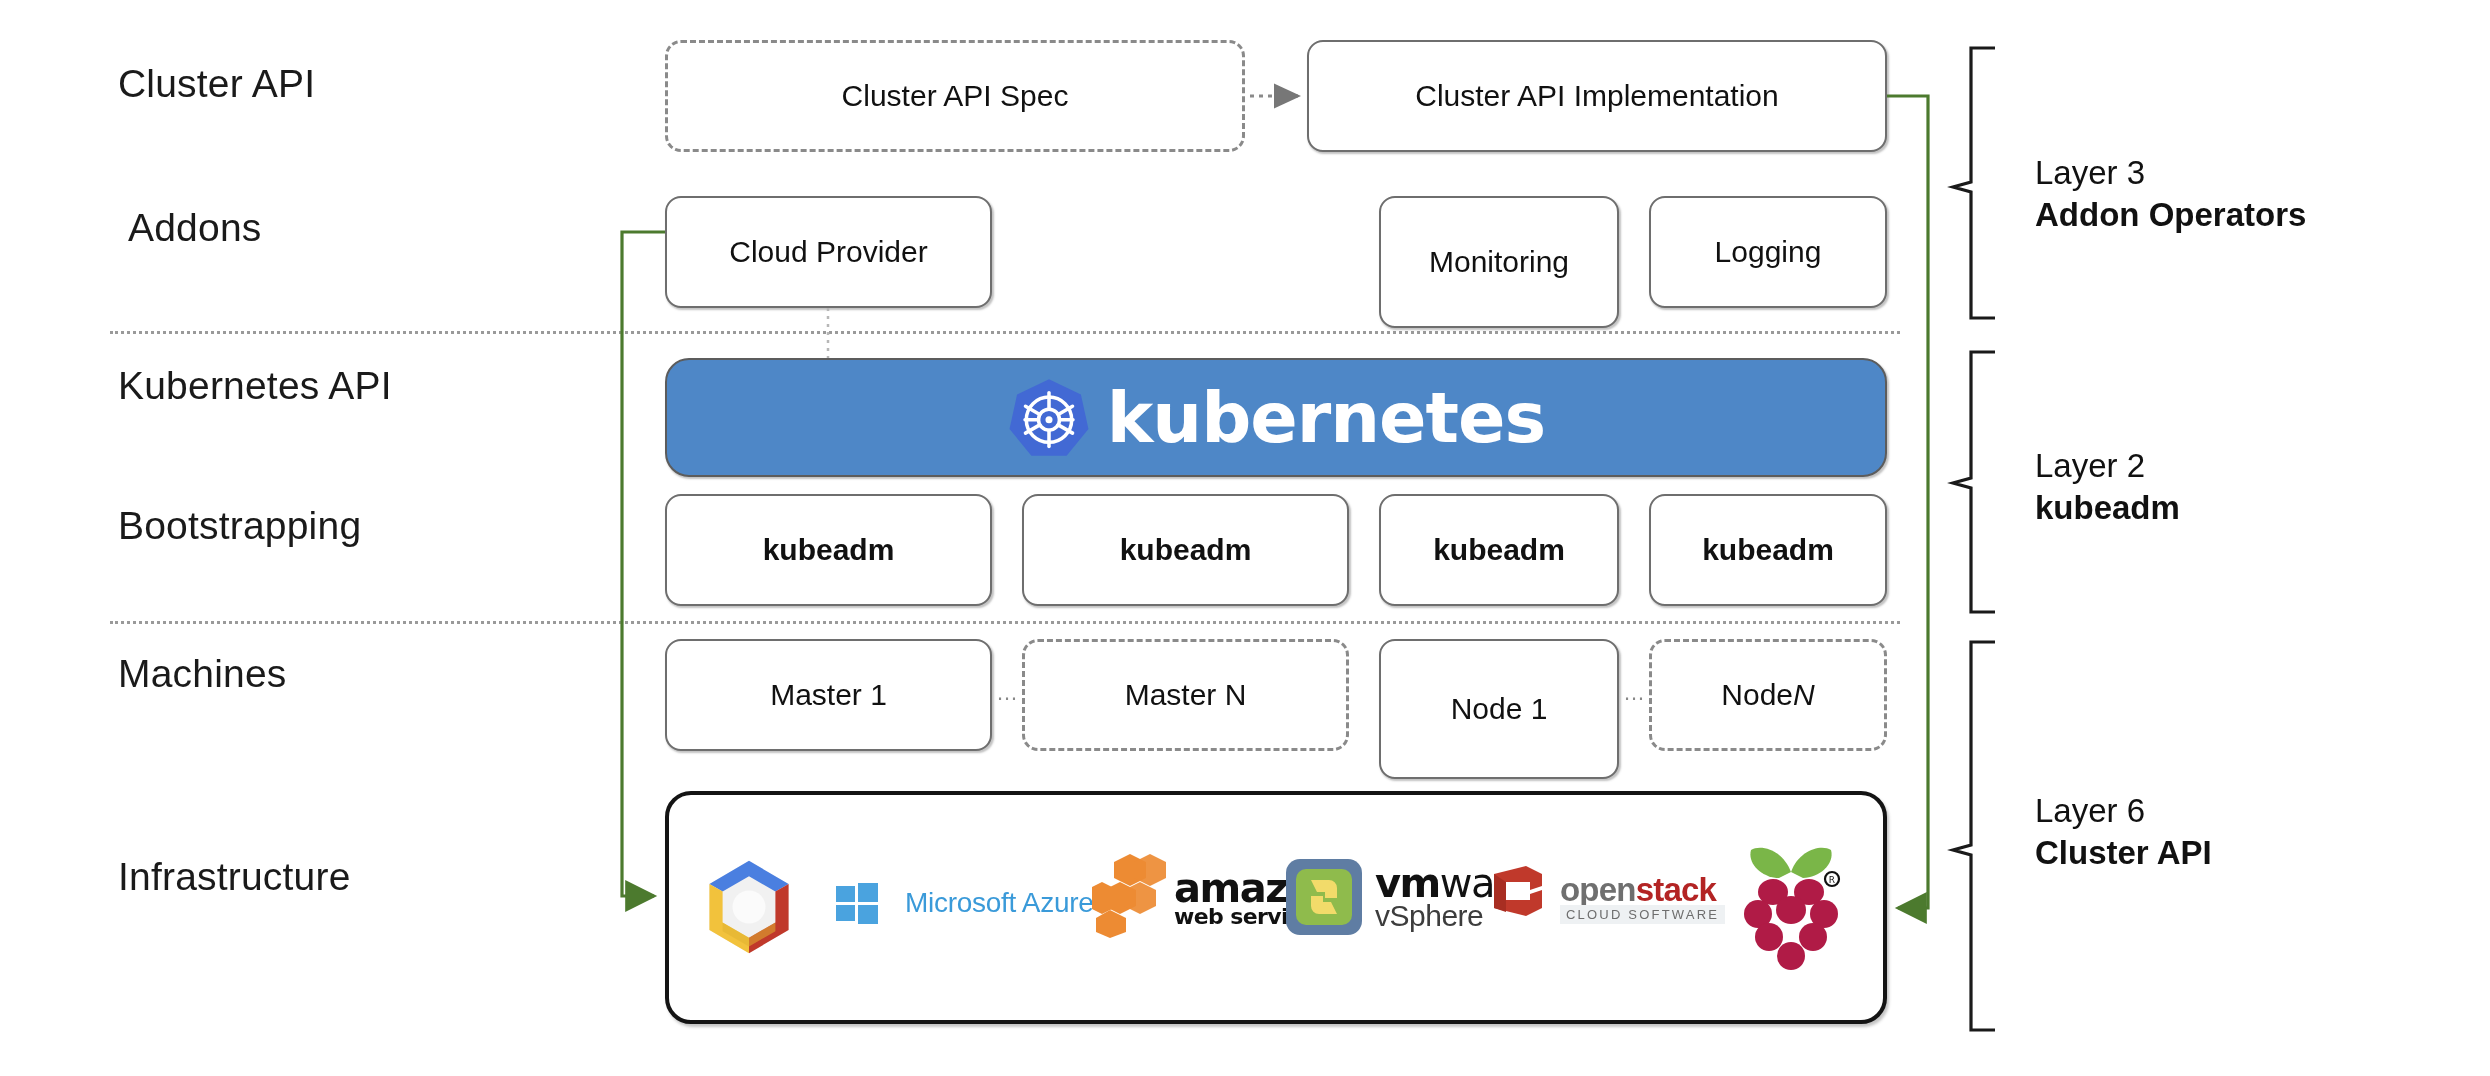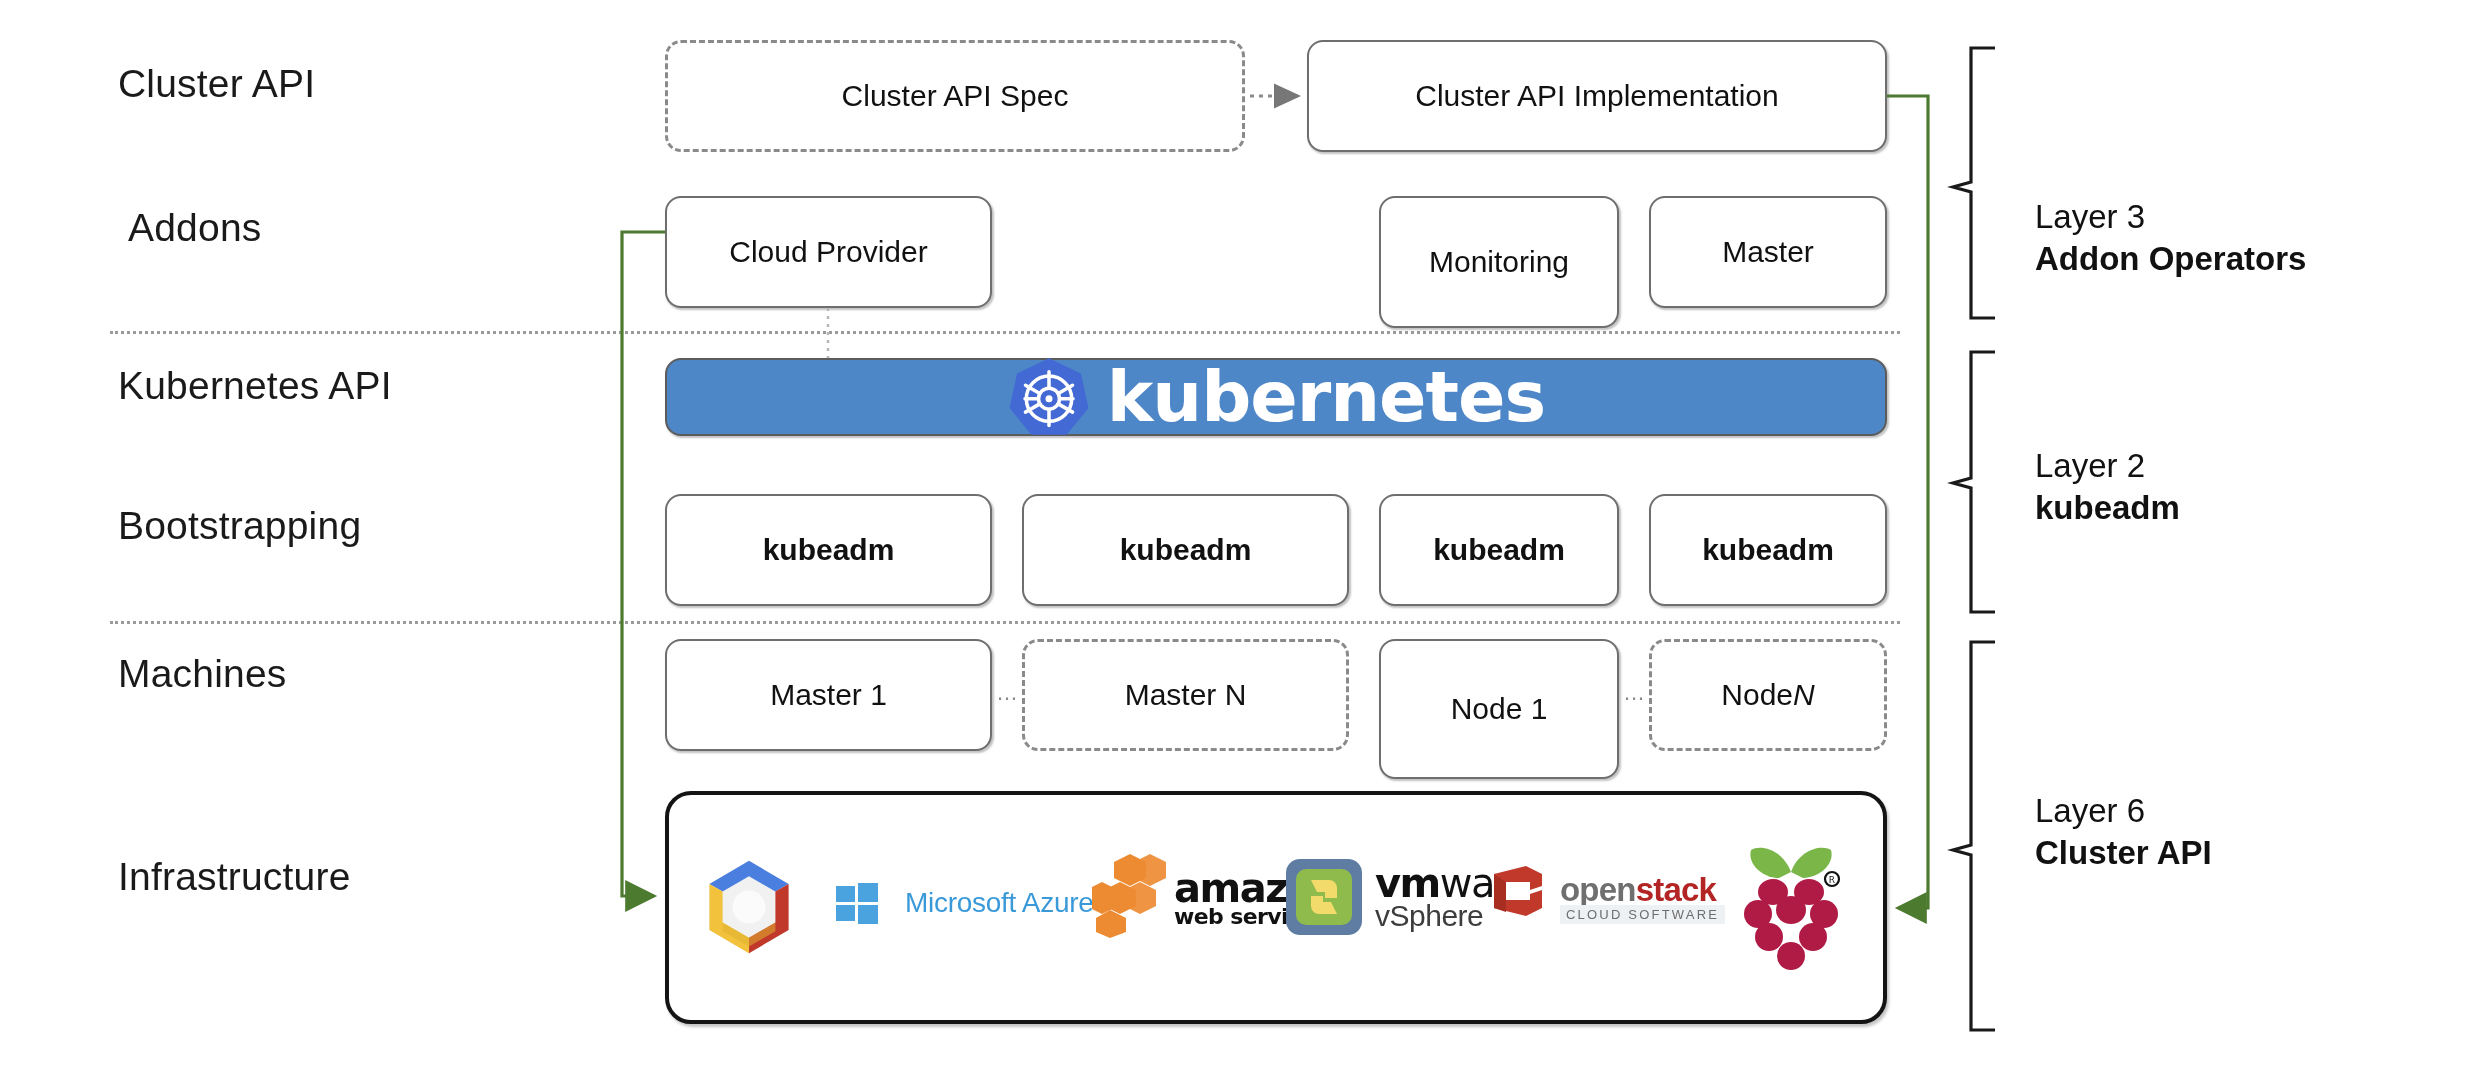--- a/index.html
+++ b/index.html
@@ -66,24 +66,24 @@
     <span>Cluster API Implementation</span>
   </div>
 
   <div class="box" style="left:665px;top:196px;width:327px;height:112px;">
     <span>Cloud Provider</span>
   </div>
   <div class="box" style="left:1379px;top:196px;width:240px;height:132px;">
     <span>Monitoring</span>
   </div>
   <div class="box" style="left:1649px;top:196px;width:238px;height:112px;">
-    <span>Master</span>
-  </div>
-
-  <div class="k8sbar" style="left:665px;top:358px;width:1222px;height:78px;">
+    <span>Logging</span>
+  </div>
+
+  <div class="k8sbar" style="left:665px;top:358px;width:1222px;height:119px;border-radius:24px;">
     <span style="display:block;width:84px;height:84px;">
       <svg viewBox="0 0 100 100" width="84" height="84">
         <polygon points="50,4 88,22 97,63 71,95 29,95 3,63 12,22" fill="#4269d4"></polygon>
         <g fill="none" stroke="#ffffff" stroke-width="4.2" stroke-linecap="round">
           <circle cx="50" cy="52" r="27"></circle>
           <circle cx="50" cy="52" r="12.5"></circle>
           <line x1="50" y1="20" x2="50" y2="39.5"></line>
           <line x1="50" y1="64.5" x2="50" y2="84"></line>
           <line x1="22" y1="36" x2="39" y2="45.8"></line>
           <line x1="61" y1="58.2" x2="78" y2="68"></line>
@@ -231,21 +231,21 @@
 
     <path d="M1887,96 L1928,96 L1928,908 L1898,908" fill="none" stroke="#4c7a2e" stroke-width="3.2" marker-end="url(#gArrowL)"></path>
 
     <line x1="828" y1="308" x2="828" y2="358" stroke="#b7b7b7" stroke-width="2.5" stroke-dasharray="3 5"></line>
 
     <path d="M1995,48 L1971,48 L1971,182 L1953,187 L1971,192 L1971,318 L1995,318" fill="none" stroke="#1a1a1a" stroke-width="3.2"></path>
     <path d="M1995,352 L1971,352 L1971,478 L1953,483 L1971,488 L1971,612 L1995,612" fill="none" stroke="#1a1a1a" stroke-width="3.2"></path>
     <path d="M1995,642 L1971,642 L1971,845 L1953,850 L1971,855 L1971,1030 L1995,1030" fill="none" stroke="#1a1a1a" stroke-width="3.2"></path>
   </svg>
 
-  <div class="layerlab" style="left:2035px;top:152px;margin-top:44px;">
+  <div class="layerlab" style="left:2035px;top:152px;">
     <span>Layer 3</span>
     <b>Addon Operators</b>
   </div>
   <div class="layerlab" style="left:2035px;top:445px;">
     <span>Layer 2</span>
     <b>kubeadm</b>
   </div>
   <div class="layerlab" style="left:2035px;top:790px;">
     <span>Layer 6</span>
     <b>Cluster API</b>

